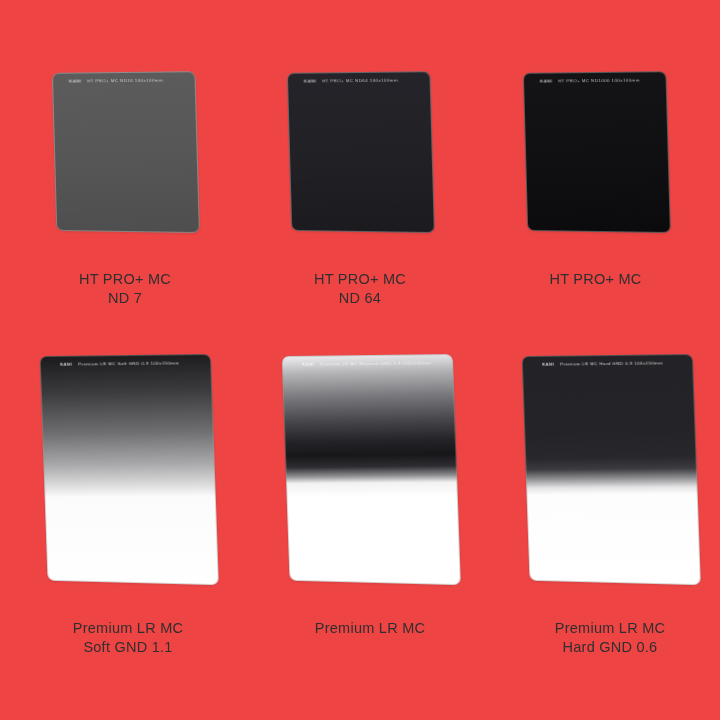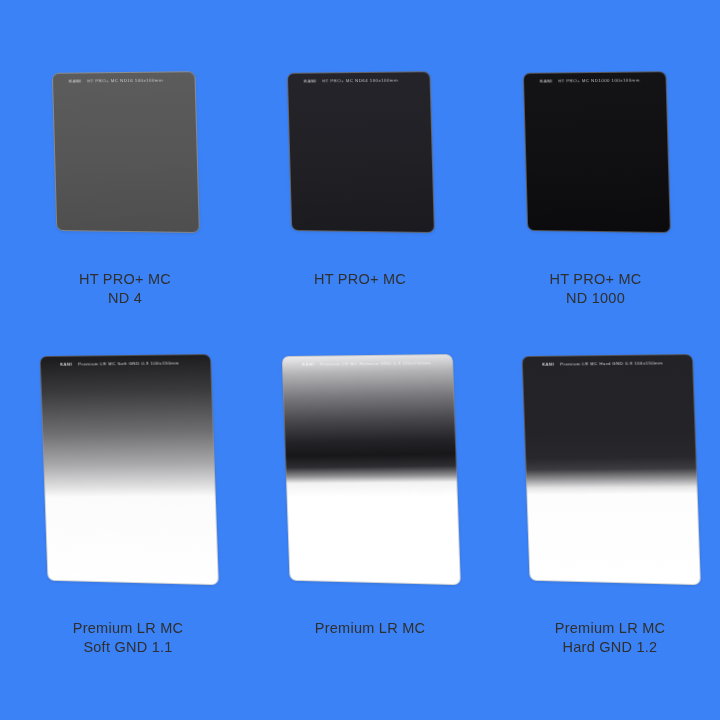--- a/index.html
+++ b/index.html
@@ -11,21 +11,21 @@
     width: 720px;
     height: 720px;
     font-family: "Liberation Sans", sans-serif;
     overflow: hidden;
   }
 
   #product-grid {
     position: relative;
     width: 720px;
     height: 720px;
-    background: #3b82f6;
+    background: #ef4444;
   }
 
   .product-cell {
     position: absolute;
     box-sizing: border-box;
   }
 
   
   .filter-stage {
     position: relative;
@@ -123,52 +123,52 @@
       <div class="filter-plate nd">
         <div class="filter-glass" style="background:linear-gradient(178deg,#5c5c5c 0%,#565656 55%,#4e4e4e 100%);"></div>
         <div class="filter-imprint">
           <span class="imprint-brand">KANI</span><span>HT PRO+ MC ND16   100x100mm</span>
         </div>
         <div class="filter-edge"></div>
       </div>
     </div>
     <div class="product-caption" style="margin-top:8px;">
       <span class="caption-line">HT PRO+ MC</span>
-      <span class="caption-line">ND 4</span>
+      <span class="caption-line">ND 7</span>
     </div>
   </div>
 
   <div class="product-cell row-nd" style="left:245px; top:72px; width:230px;">
     <div class="filter-stage">
       <div class="filter-plate nd">
         <div class="filter-glass" style="background:linear-gradient(178deg,#24242a 0%,#202025 55%,#1b1b1f 100%);"></div>
         <div class="filter-imprint">
           <span class="imprint-brand">KANI</span><span>HT PRO+ MC ND64   100x100mm</span>
         </div>
         <div class="filter-edge"></div>
       </div>
     </div>
     <div class="product-caption" style="margin-top:8px;">
       <span class="caption-line">HT PRO+ MC</span>
+      <span class="caption-line">ND 64</span>
     </div>
   </div>
 
   <div class="product-cell row-nd" style="left:478px; top:72px; width:235px;">
     <div class="filter-stage">
       <div class="filter-plate nd">
         <div class="filter-glass" style="background:linear-gradient(178deg,#141417 0%,#101013 55%,#0b0b0d 100%);"></div>
         <div class="filter-imprint">
           <span class="imprint-brand">KANI</span><span>HT PRO+ MC ND1000   100x100mm</span>
         </div>
         <div class="filter-edge"></div>
       </div>
     </div>
     <div class="product-caption" style="margin-top:8px;">
       <span class="caption-line">HT PRO+ MC</span>
-      <span class="caption-line">ND 1000</span>
     </div>
   </div>
 
   <div class="product-cell row-gnd" style="left:18px;  top:355px; width:220px;">
     <div class="filter-stage">
       <div class="filter-plate gnd">
         <div class="filter-glass" style="background:linear-gradient(179deg,#1e1e20 2%,#3a3a3c 16%,#6e6e70 34%,#a9a9ab 48%,#dcdcdd 57%,#fbfbfb 62%,#ffffff 100%);"></div>
         <div class="filter-imprint">
           <span class="imprint-brand">KANI</span><span>Premium LR MC  Soft GND 0.9  100x150mm</span>
         </div>
@@ -201,17 +201,17 @@
       <div class="filter-plate gnd">
         <div class="filter-glass" style="background:linear-gradient(179deg,#232327 0%,#242428 34%,#28282c 45%,#3c3c40 50%,#8d8d90 54%,#e4e4e5 58%,#fdfdfd 61%,#ffffff 100%);"></div>
         <div class="filter-imprint">
           <span class="imprint-brand">KANI</span><span>Premium LR MC  Hard GND 0.9  100x150mm</span>
         </div>
         <div class="filter-edge"></div>
       </div>
     </div>
     <div class="product-caption" style="margin-top:14px;">
       <span class="caption-line">Premium LR MC</span>
-      <span class="caption-line">Hard GND 1.2</span>
+      <span class="caption-line">Hard GND 0.6</span>
     </div>
   </div>
 
 </div>
 
 </body></html>

